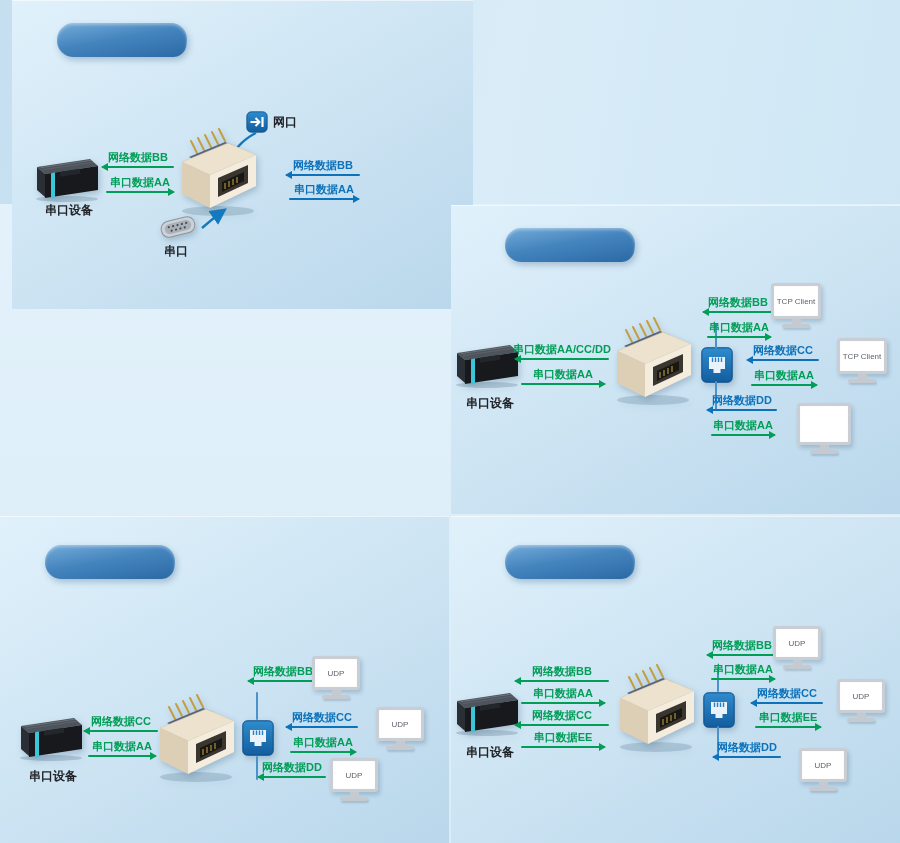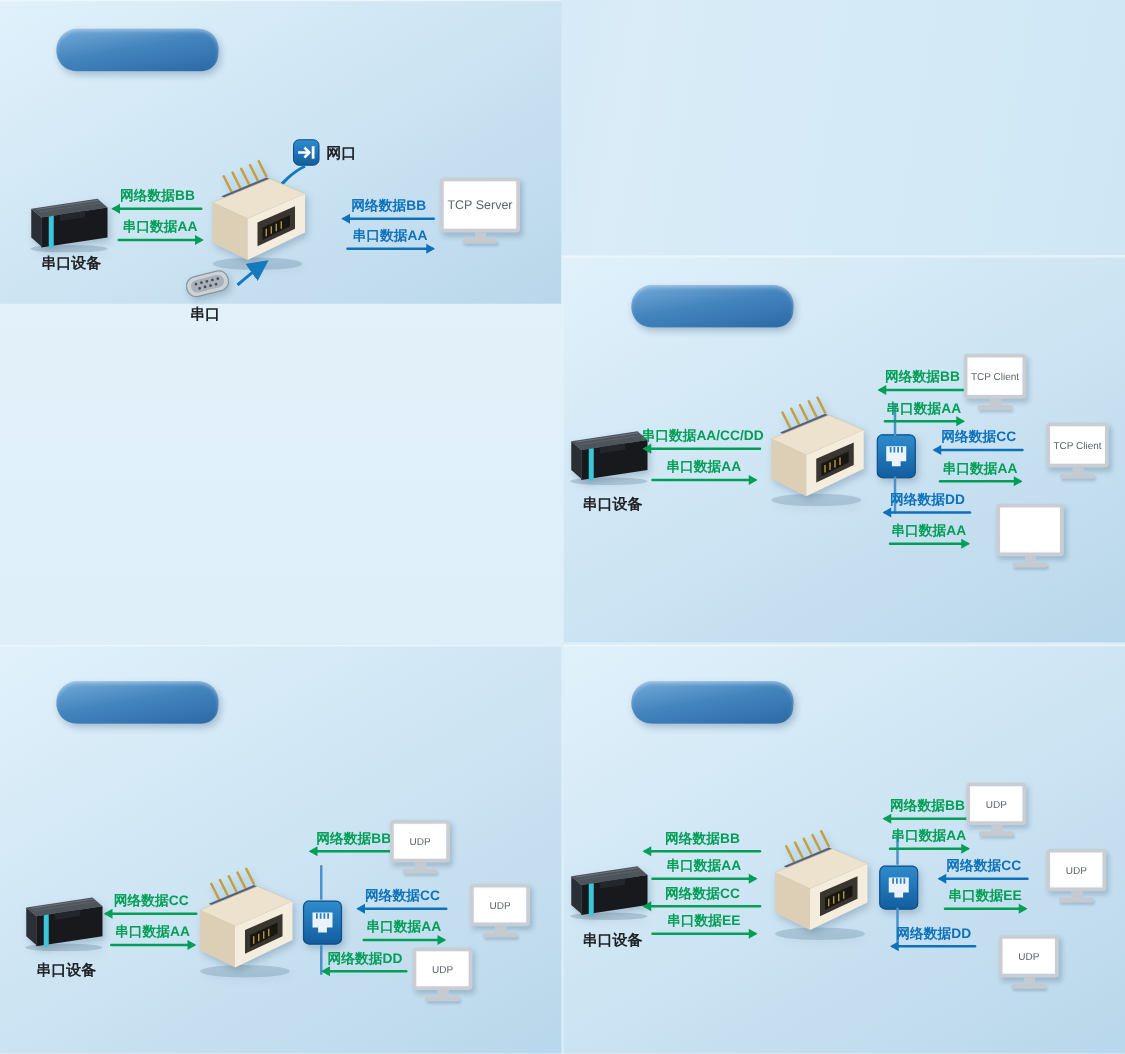--- a/index.html
+++ b/index.html
@@ -4,21 +4,21 @@
 <style>
   html,body{margin:0;padding:0;background:#eef6fc;}
   .stage{position:relative;width:900px;height:843px;overflow:hidden;
          background:linear-gradient(180deg,#e6f3fb 0%,#d9ecf8 100%);
          font-family:"Liberation Sans","DejaVu Sans",sans-serif;}
   .abs{position:absolute;}
   .topband{position:absolute;left:0;top:0;width:900px;height:204px;
            background:linear-gradient(100deg,#c5dff1 0%,#d9ecf8 55%,#cfe7f5 100%);}
   .panel{position:absolute;background:linear-gradient(150deg,#e0f1fb 0%,#cde4f3 50%,#b9d7eb 100%);
          box-shadow:inset 0 1px 0 rgba(255,255,255,.55);}
-  .p1{left:0;top:205;width:449px;height:243px;}
+  .p1{left:12px;top:205;width:449px;height:309px;padding-left:12px;}
   .p2{left:451;top:205px;width:449px;height:309px;left:451px;}
   .p3{left:0;top:516px;width:449px;height:327px;}
   .p4{left:451px;top:516px;width:449px;height:327px;}
   .banner{position:absolute;width:130px;height:34px;border-radius:15px 18px 12px 18px;
           background:linear-gradient(170deg,#74abd9 0%,#4585be 45%,#2b69a5 100%);
           box-shadow:inset 0 2px 3px rgba(255,255,255,.35),2px 3px 6px rgba(30,70,110,.28);
           transform:skewX(-5deg);}
   .caption{position:absolute;font-size:12px;font-weight:700;color:#202226;white-space:nowrap;}
   .cap-center{text-align:center;}
   .link{position:absolute;display:flex;flex-direction:column;align-items:center;gap:2px;}
@@ -154,27 +154,20 @@
 
     <div class="link b" style="left:274px;top:160px;width:74px">
       <span class="lbl">网络数据BB</span>
       <i class="ln al"></i>
     </div>
     <div class="link b" style="left:277px;top:184px;width:70px">
       <span class="lbl">串口数据AA</span>
       <i class="ln ar"></i>
     </div>
 
-    <div class="monitor" style="left:352px;top:142px">
-      <div class="mscr" style="width:58px;height:38px">
-        <span class="mlbl mlbl-lg">TCP Server</span>
-      </div>
-      <div class="mneck"></div>
-      <div class="mbase"></div>
-    </div>
 
     <svg class="abs shadowed" style="left:144px;top:212px" width="44" height="30">
         <use href="#sym-db9"></use>
       </svg>
     <svg class="abs" style="left:186px;top:206px" width="30" height="26">
       <path d="M4 22 C 11 16, 18 10, 25 5" fill="none" stroke="#1579c0" stroke-width="2.4" marker-end="url(#mblue)"></path>
     </svg>
     <div class="caption" style="left:152px;top:243px">串口</div>
   </div>
 

